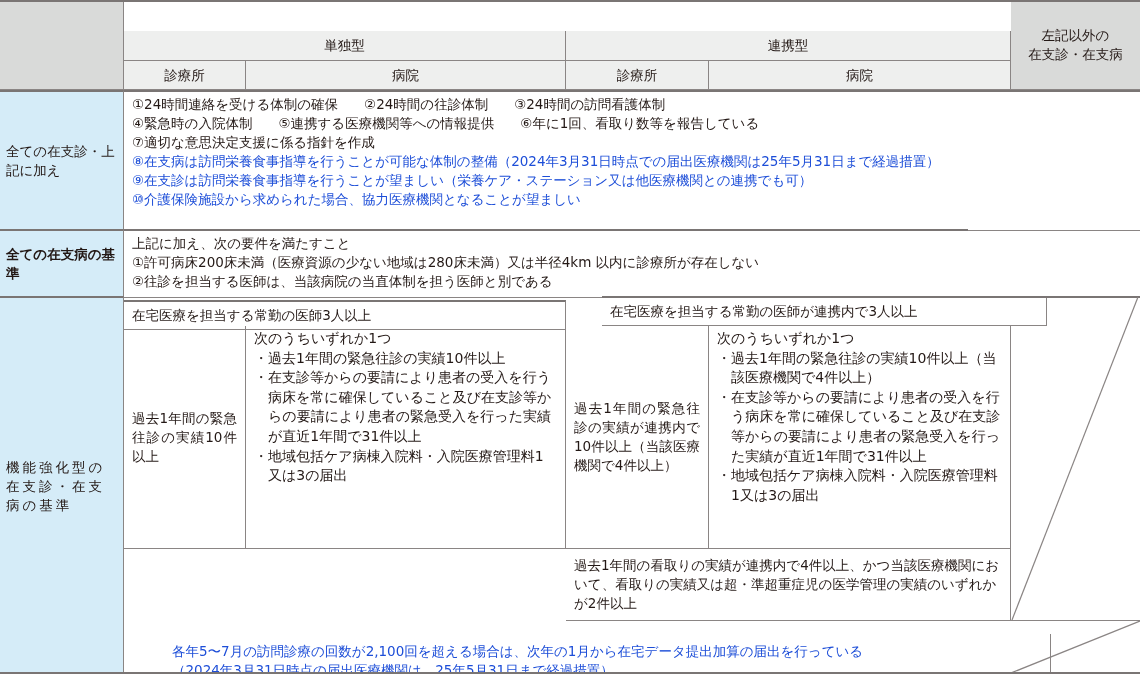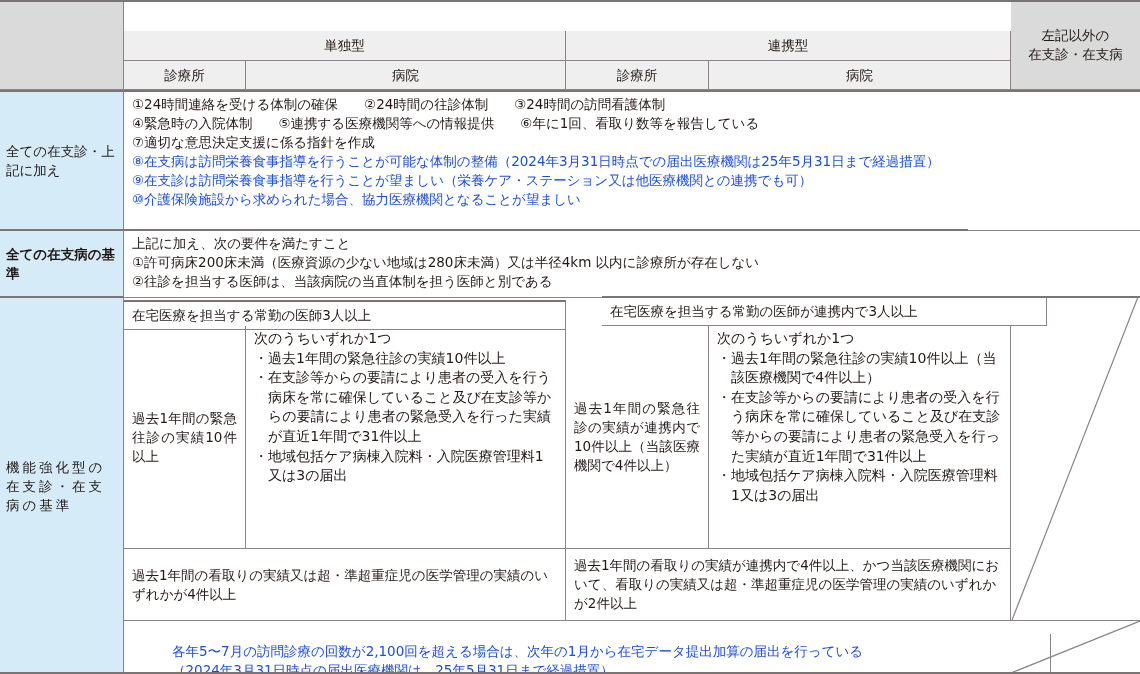--- a/index.html
+++ b/index.html
@@ -116,23 +116,20 @@
   <div class="cell pad vcenter" style="left:566px;top:326px;width:143px;height:223px;">
     <span class="justify">過去1年間の緊急往診の実績が連携内で10件以上（当該医療機関で4件以上）</span>
   </div>
   <div class="cell pad" style="left:709px;top:326px;width:302px;height:223px;padding:3px 8px 0 8px;font-size:14px;line-height:19.6px;">
     <span class="line">次のうちいずれか1つ</span>
     <span class="bullet">・過去1年間の緊急往診の実績10件以上（当該医療機関で4件以上）</span>
     <span class="bullet">・在支診等からの要請により患者の受入を行う病床を常に確保していること及び在支診等からの要請により患者の緊急受入を行った実績が直近1年間で31件以上</span>
     <span class="bullet">・地域包括ケア病棟入院料・入院医療管理料1又は3の届出</span>
   </div>
 
-  <div class="cell pad vcenter" style="left:124px;top:549px;width:442px;height:72px;">
-    <span>過去1年間の看取りの実績又は超・準超重症児の医学管理の実績のいずれかが4件以上</span>
-  </div>
   <div class="cell pad vcenter" style="left:566px;top:549px;width:445px;height:72px;">
     <span>過去1年間の看取りの実績が連携内で4件以上、かつ当該医療機関において、看取りの実績又は超・準超重症児の医学管理の実績のいずれかが2件以上</span>
   </div>
 
   <div class="cell pad vcenter blue" style="left:124px;top:634px;width:887px;height:53px;border-bottom:none;margin-left:40px;">
     <span class="line">各年5〜7月の訪問診療の回数が2,100回を超える場合は、次年の1月から在宅データ提出加算の届出を行っている</span>
     <span class="line">（2024年3月31日時点の届出医療機関は、25年5月31日まで経過措置）</span>
   </div>
 
   <div class="cell thick-top" style="left:1011px;top:296px;width:129px;height:325px;border-right:none;"></div>

